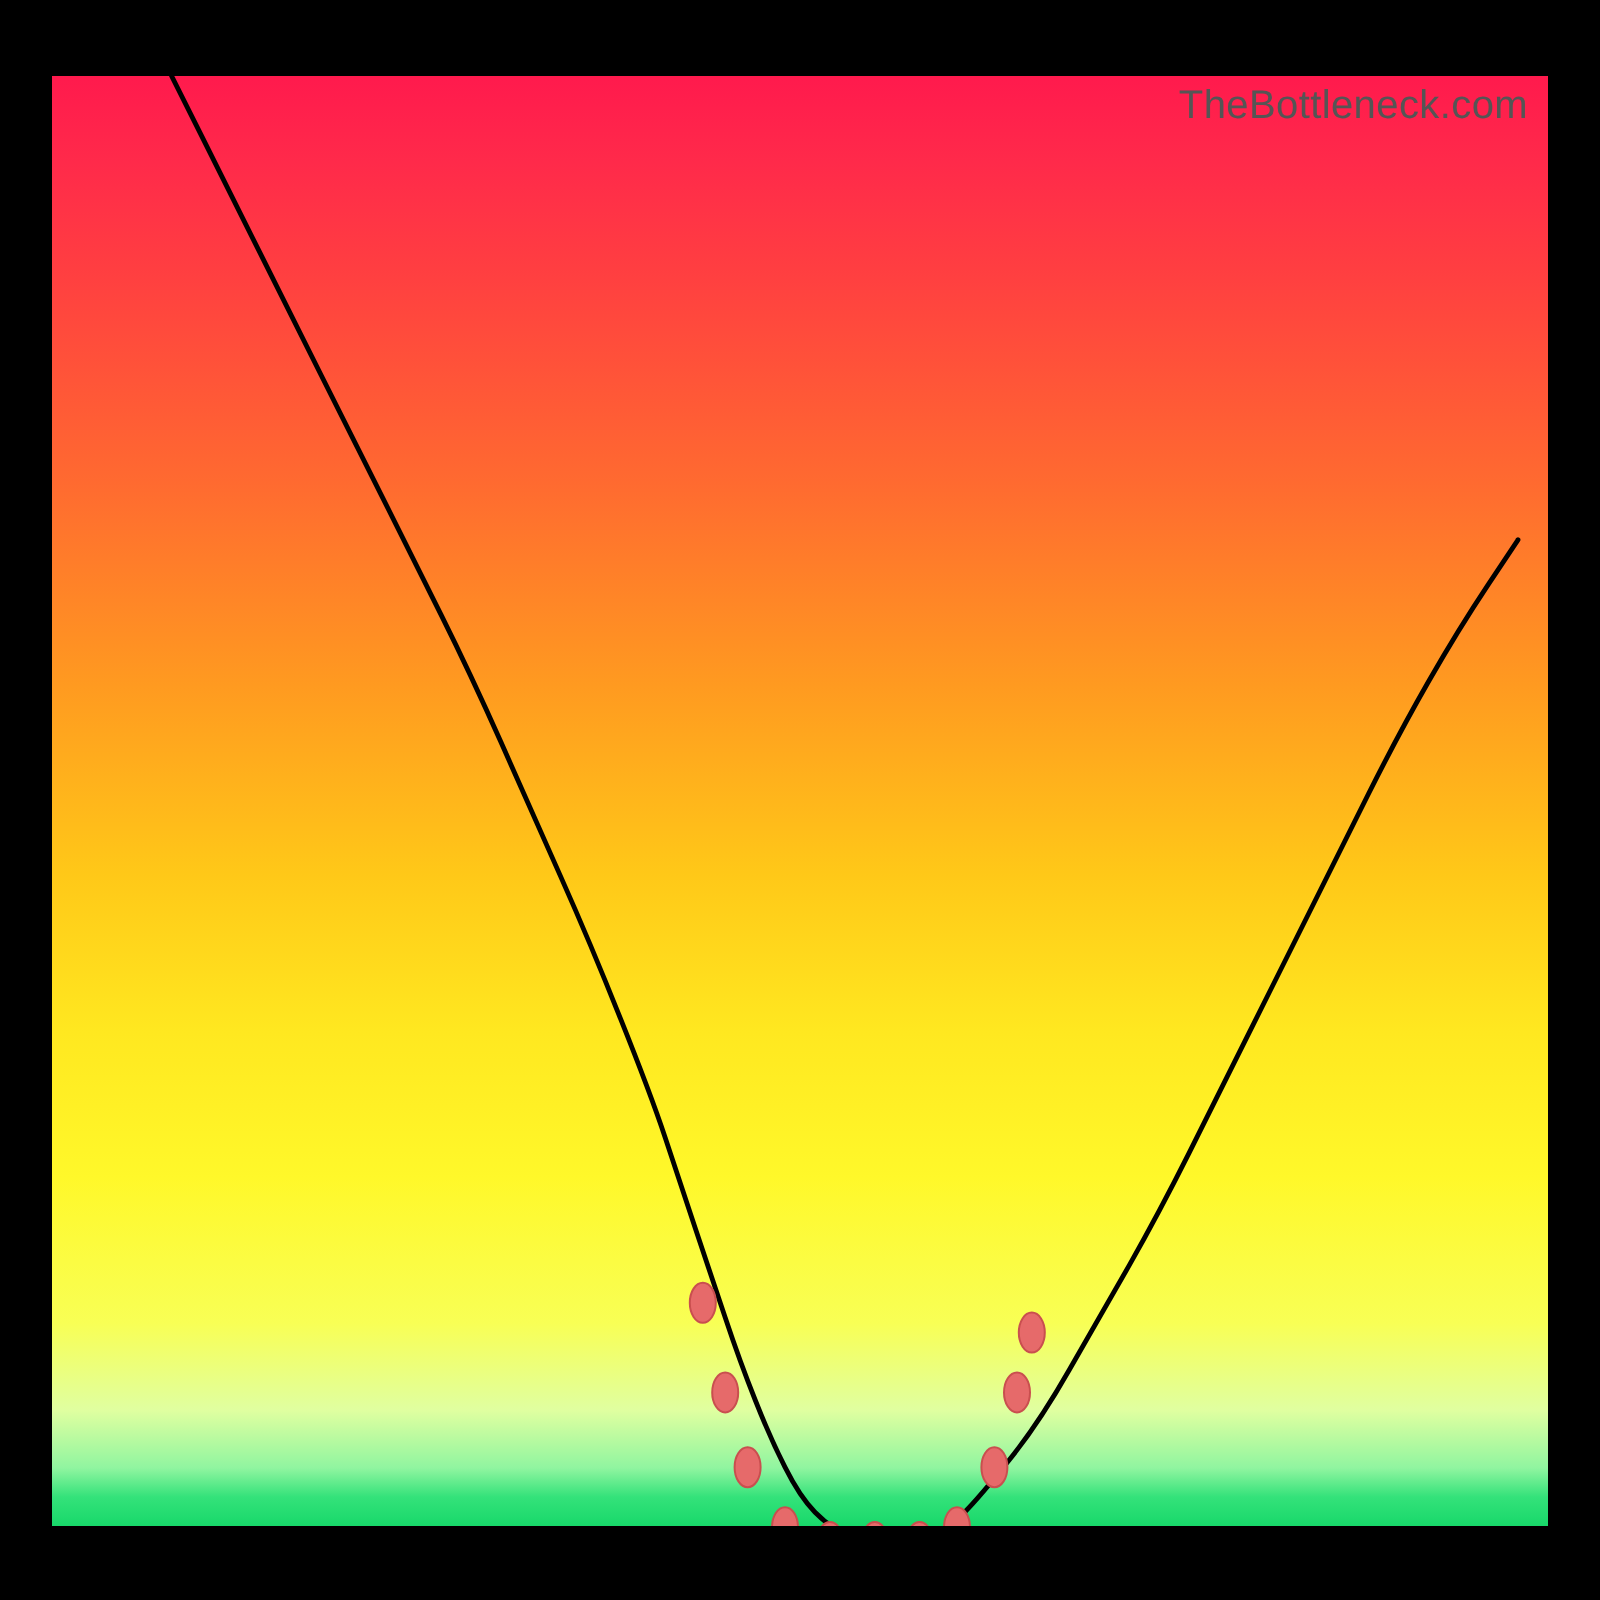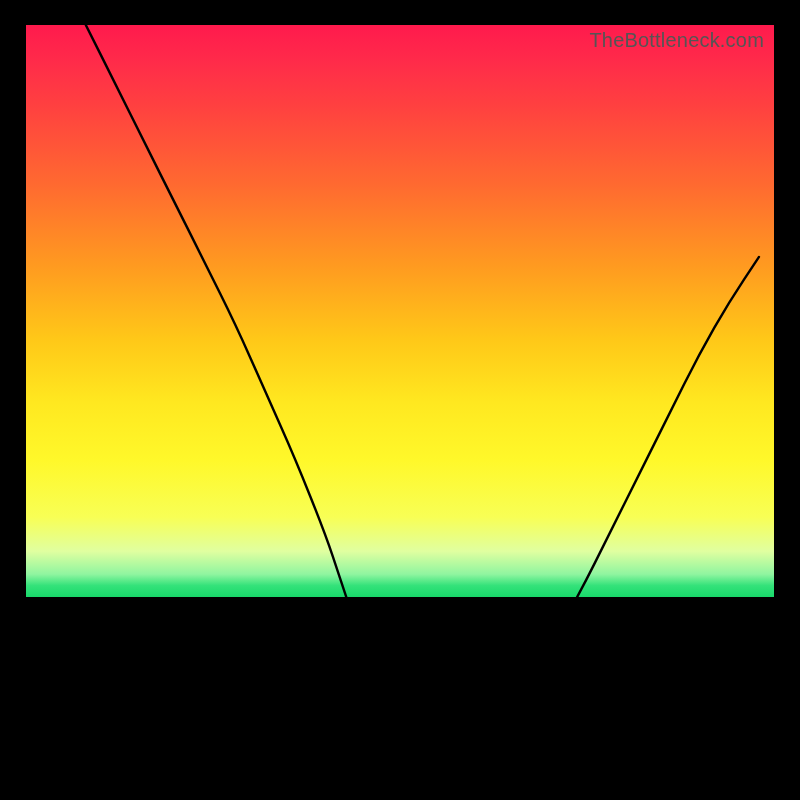--- a/index.html
+++ b/index.html
@@ -12,23 +12,23 @@
     font-family: Arial, Helvetica, sans-serif;
   }
   .frame {
     position: absolute;
     inset: 0;
     background: #000;
   }
   .plot-area {
     position: absolute;
     left: 26px;
-    top: 25px;
+    top: 38px;
     width: 748px;
-    height: 572px;
+    height: 725px;
     overflow: hidden;
   }
   .gradient-bg {
     position: absolute;
     inset: 0;
     background: linear-gradient(
       to bottom,
       #ff1a4d 0%,
       #ff2a4a 6%,
       #ff4040 14%,

